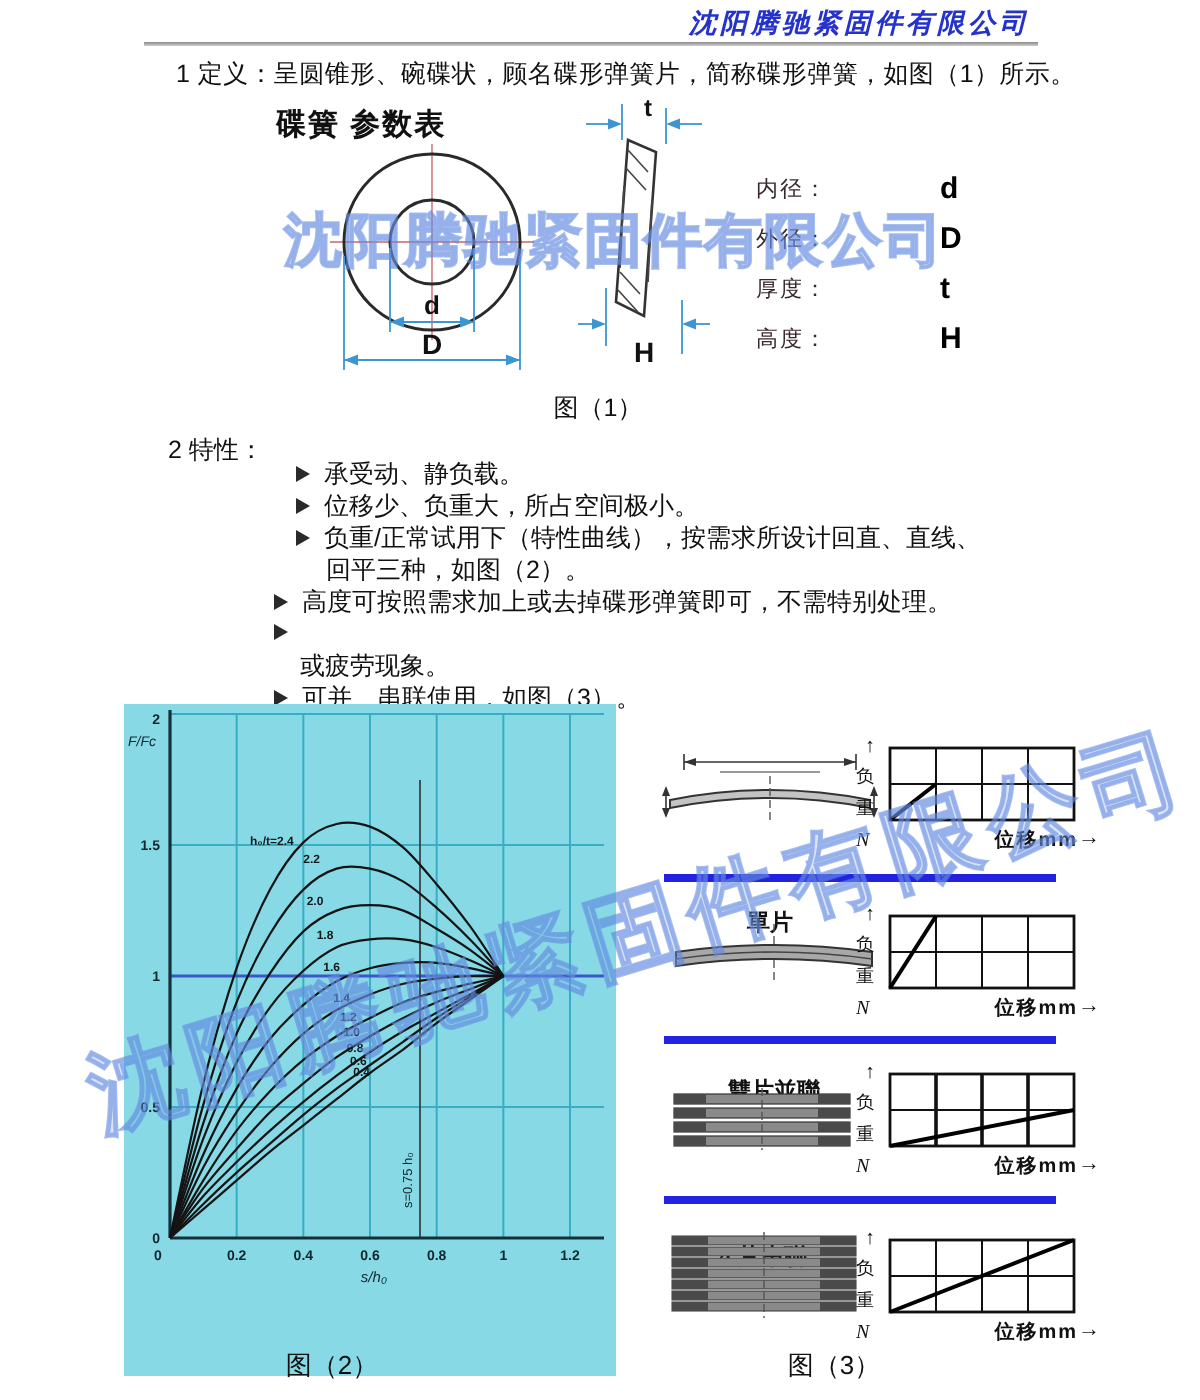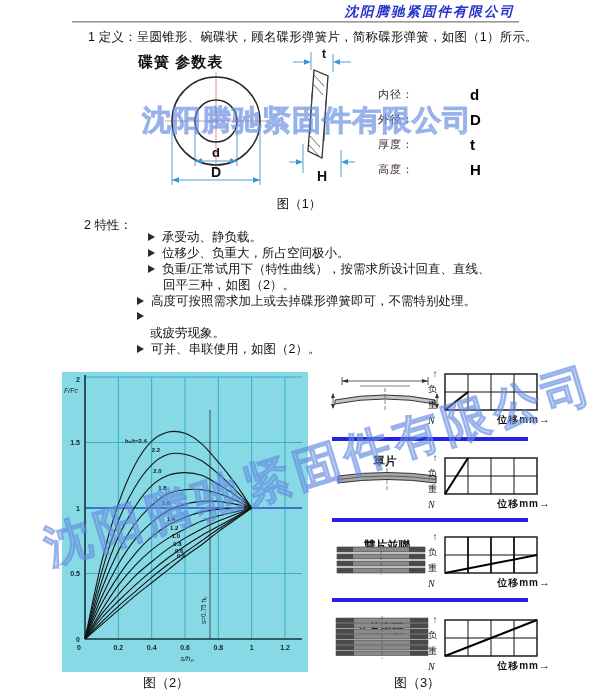--- a/index.html
+++ b/index.html
@@ -19,21 +19,21 @@
   .leg-row{height:25px;display:flex;align-items:center;gap:48px;}
   .leg-cn{font-size:11px;color:#38282c;letter-spacing:1px;}
   .leg-sym{font-weight:700;font-size:15px;color:#000;margin-left:8px;}
   .fig-caption{position:absolute;font-size:12.5px;text-align:center;color:#111;}
   
   .sec2-heading{position:absolute;left:84px;top:217px;font-size:12.5px;}
   .bl{position:absolute;font-size:12.5px;white-space:nowrap;}
   .tri{display:inline-block;width:0;height:0;border-left:7px solid #2a2a2a;
        border-top:4px solid transparent;border-bottom:4px solid transparent;margin-right:7px;}
   
-  .panel2{position:absolute;left:62px;top:372px;width:246px;height:300px;background:#86d9e5;}
+  .panel2{position:absolute;left:62px;top:352px;width:246px;height:336px;background:#86d9e5;}
   
   .divider{position:absolute;left:332px;width:196px;height:4px;background:#2222e0;}
   .stack-label{position:absolute;font-size:11.5px;font-weight:700;text-align:center;margin-top:44px;}
   .mini-chart{position:absolute;left:428px;width:116px;height:58px;}
   .mini-ylab{position:absolute;left:0;top:-3px;width:14px;display:flex;flex-direction:column;
              align-items:center;line-height:1.0;}
   .mini-ylab .ua{font-size:10px;}
   .mini-ylab .ych{font-size:9px;}
   .mini-ylab .ych.n{font-style:italic;font-family:"Liberation Serif",serif;font-size:10px;}
   .mini-grid{position:absolute;left:15px;top:0;}
@@ -146,21 +146,21 @@
 
   <div class="sec2-heading">2 特性：</div>
 
   <div class="bl" style="left:148px;top:229px;"><span class="tri"></span><span>承受动、静负载。</span></div>
   <div class="bl" style="left:148px;top:245px;"><span class="tri"></span><span>位移少、负重大，所占空间极小。</span></div>
   <div class="bl" style="left:148px;top:261px;"><span class="tri"></span><span>负重/正常试用下（特性曲线），按需求所设计回直、直线、</span></div>
   <div class="bl" style="left:163px;top:277px;"><span>回平三种，如图（2）。</span></div>
   <div class="bl" style="left:137px;top:293px;"><span class="tri"></span><span>高度可按照需求加上或去掉碟形弹簧即可，不需特别处理。</span></div>
   <div class="bl" style="left:137px;top:309px;"><span class="tri"></span></div>
   <div class="bl" style="left:150px;top:325px;"><span>或疲劳现象。</span></div>
-  <div class="bl" style="left:137px;top:341px;"><span class="tri"></span><span>可并、串联使用，如图（2）。</span></div>
+  <div class="bl" style="left:137px;top:341px;"><span class="tri"></span><span>可并、串联使用，如图（3）。</span></div>
 
   <div class="panel2">
     <svg id="fig2-svg" width="246" height="296" viewBox="0 0 246 296">
         <line x1="56.333999999999996" y1="5" x2="56.333999999999996" y2="267" stroke="#38aec4" stroke-width="1"></line>
         <line x1="89.66799999999999" y1="5" x2="89.66799999999999" y2="267" stroke="#38aec4" stroke-width="1"></line>
         <line x1="123.002" y1="5" x2="123.002" y2="267" stroke="#38aec4" stroke-width="1"></line>
         <line x1="156.33599999999998" y1="5" x2="156.33599999999998" y2="267" stroke="#38aec4" stroke-width="1"></line>
         <line x1="189.67" y1="5" x2="189.67" y2="267" stroke="#38aec4" stroke-width="1"></line>
         <line x1="223.004" y1="5" x2="223.004" y2="267" stroke="#38aec4" stroke-width="1"></line>
         <line x1="23" y1="201.5" x2="240" y2="201.5" stroke="#38aec4" stroke-width="1"></line>

